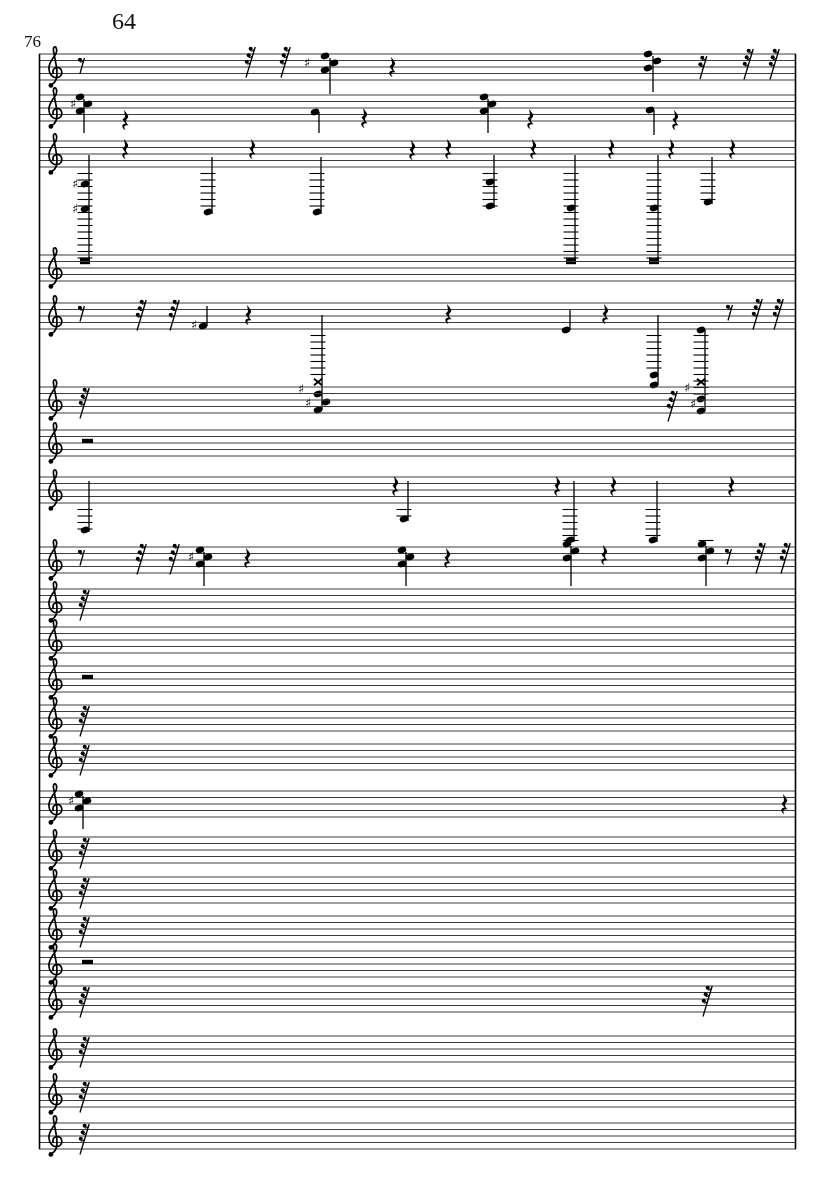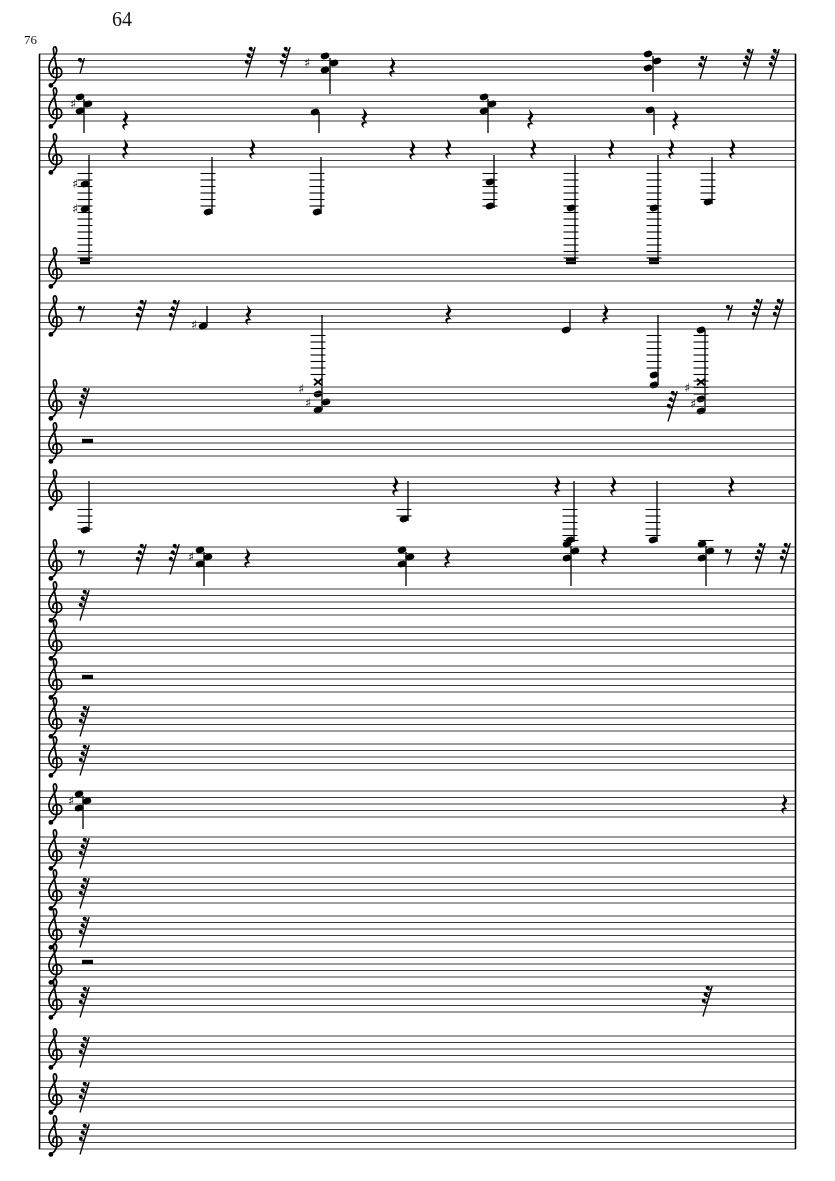--- a/index.html
+++ b/index.html
@@ -1,19 +1,19 @@
 <!DOCTYPE html>
 <html><head>
 <meta charset="utf-8">
 <style>
   html,body{margin:0;padding:0;background:#ffffff;}
   .page{position:relative;width:835px;height:1181px;background:#ffffff;overflow:hidden;
         font-family:"Liberation Serif", serif;color:#000;}
-  .page-number{position:absolute;left:112px;top:8px;font-size:20px;color:#111;}
-  .measure-number{position:absolute;left:24px;top:32px;font-size:13px;color:#111;}
+  .page-number{position:absolute;left:112px;top:8px;font-size:24px;color:#111;}
+  .measure-number{position:absolute;left:24px;top:32px;font-size:17px;color:#111;}
   svg{position:absolute;left:0;top:0;}
 </style>
 </head>
 <body>
 
 <div class="page">
   <div class="page-number">64</div>
   <div class="measure-number">76</div>
   <svg id="score" width="835" height="1181" viewBox="0 0 835 1181" xmlns="http://www.w3.org/2000/svg">
       <g>

